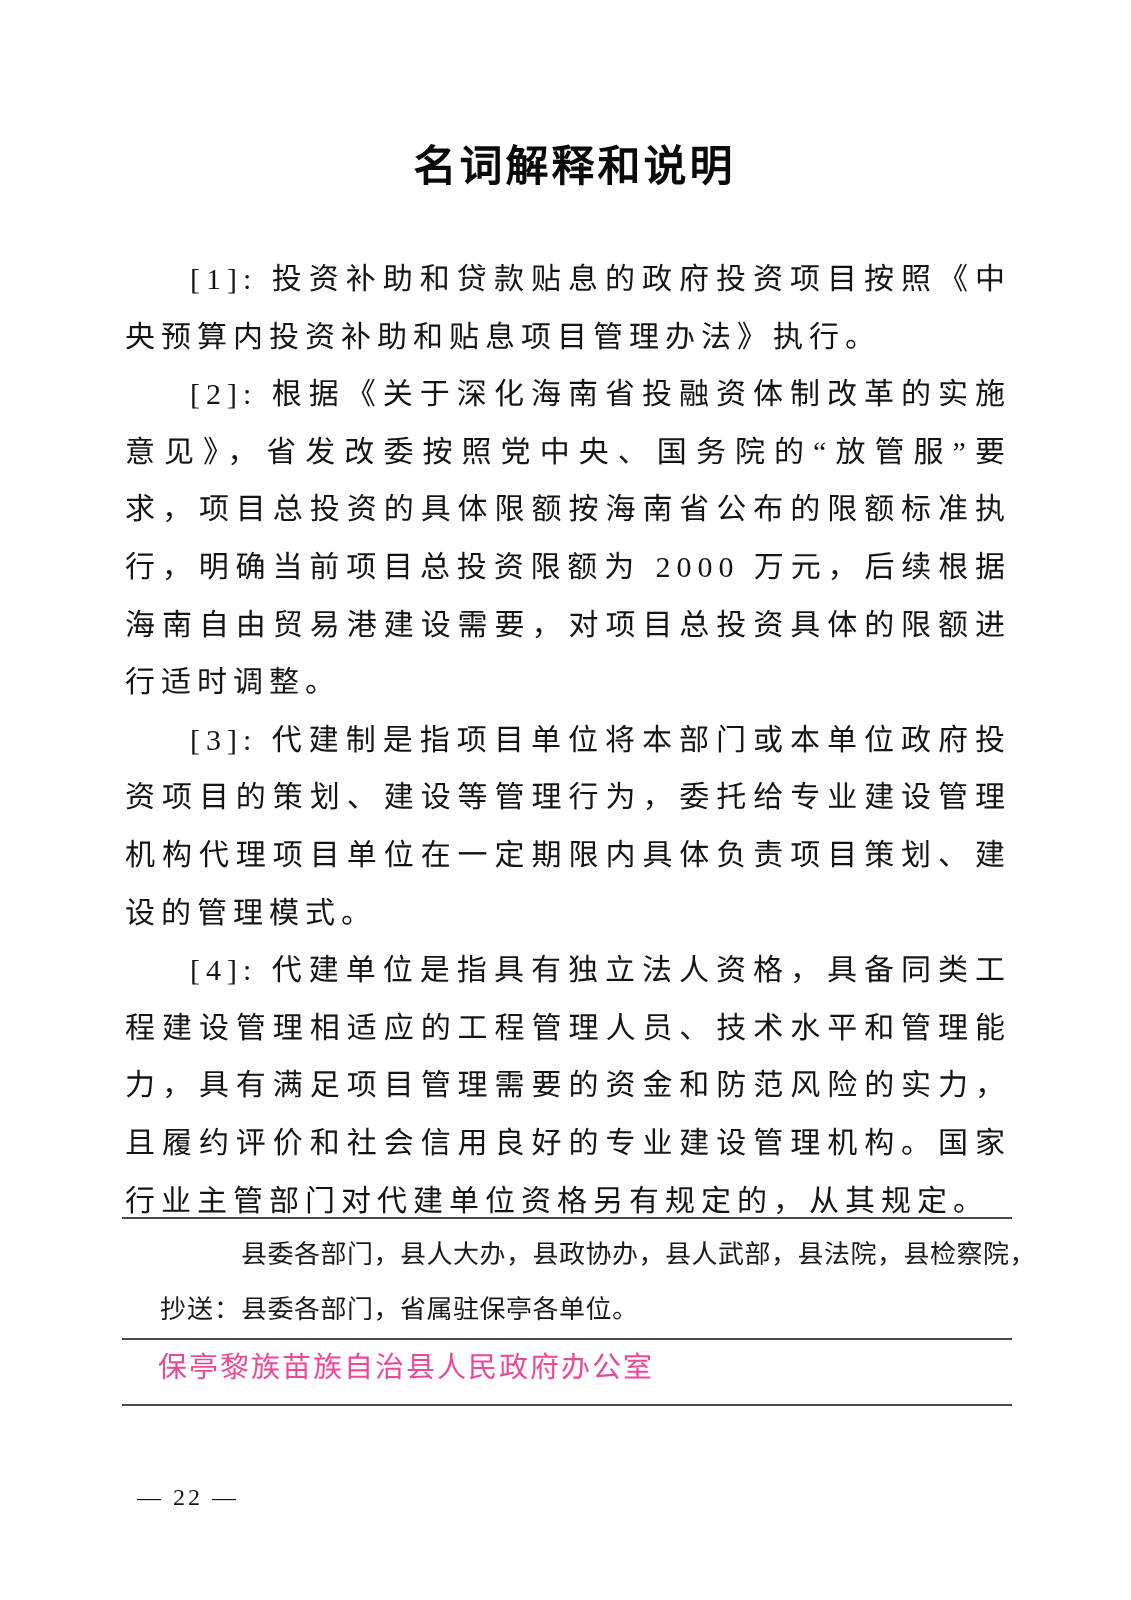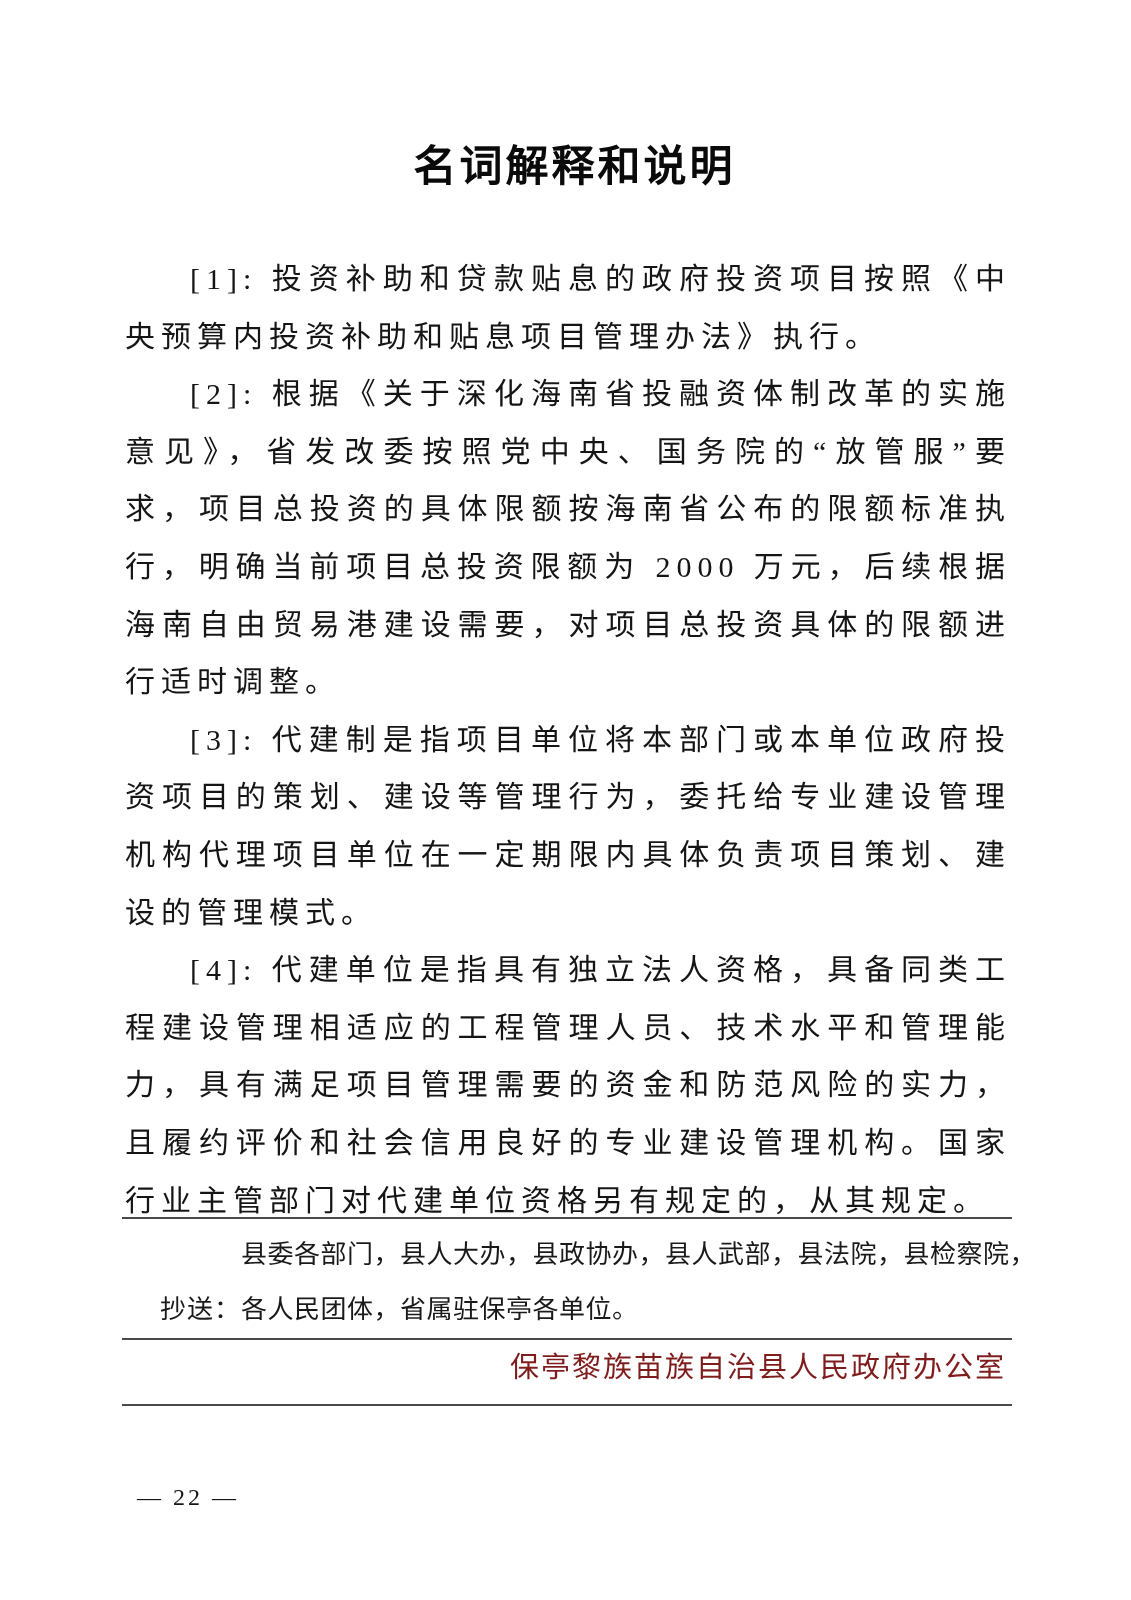--- a/index.html
+++ b/index.html
@@ -75,28 +75,28 @@
     min-width: 0;
   }
   .cc-line {
     display: block;
     white-space: nowrap;
     letter-spacing: 0.5px;
   }
   .issuer-row {
     position: absolute;
     top: 1342px;
-    left: 152px;
+    left: 158px;
     width: 854px;
     display: flex;
-    justify-content: flex-end;
+    justify-content: space-between;
     align-items: baseline;
     font-size: 29px;
     line-height: 50px;
-    color: #7f1d1d;
+    color: #ec4899;
   }
   .issuer { letter-spacing: 2px; white-space: nowrap; }
   .print-date { letter-spacing: 1px; white-space: nowrap; }
   .page-number {
     position: absolute;
     top: 1480px;
     left: 137px;
     font-size: 24px;
     line-height: 34px;
     letter-spacing: 3px;
@@ -117,21 +117,21 @@
     <p class="para">[3]:  代建制是指项目单位将本部门或本单位政府投资项目的策划、建设等管理行为，委托给专业建设管理机构代理项目单位在一定期限内具体负责项目策划、建设的管理模式。</p>
     <p class="para">[4]:  代建单位是指具有独立法人资格，具备同类工程建设管理相适应的工程管理人员、技术水平和管理能力，具有满足项目管理需要的资金和防范风险的实力，且履约评价和社会信用良好的专业建设管理机构。国家行业主管部门对代建单位资格另有规定的，从其规定。</p>
   </div>
 
   <div class="rule rule-top"></div>
 
   <div class="cc-block">
     <span class="cc-label">抄送：</span>
     <span class="cc-lines">
       <span class="cc-line">县委各部门，县人大办，县政协办，县人武部，县法院，县检察院，</span>
-      <span class="cc-line">各人民团体，省属驻保亭各单位。</span>
+      <span class="cc-line">县委各部门，省属驻保亭各单位。</span>
     </span>
   </div>
 
   <div class="rule rule-mid"></div>
 
   <div class="issuer-row">
     <span class="issuer">保亭黎族苗族自治县人民政府办公室</span>
   </div>
 
   <div class="rule rule-bottom"></div>

